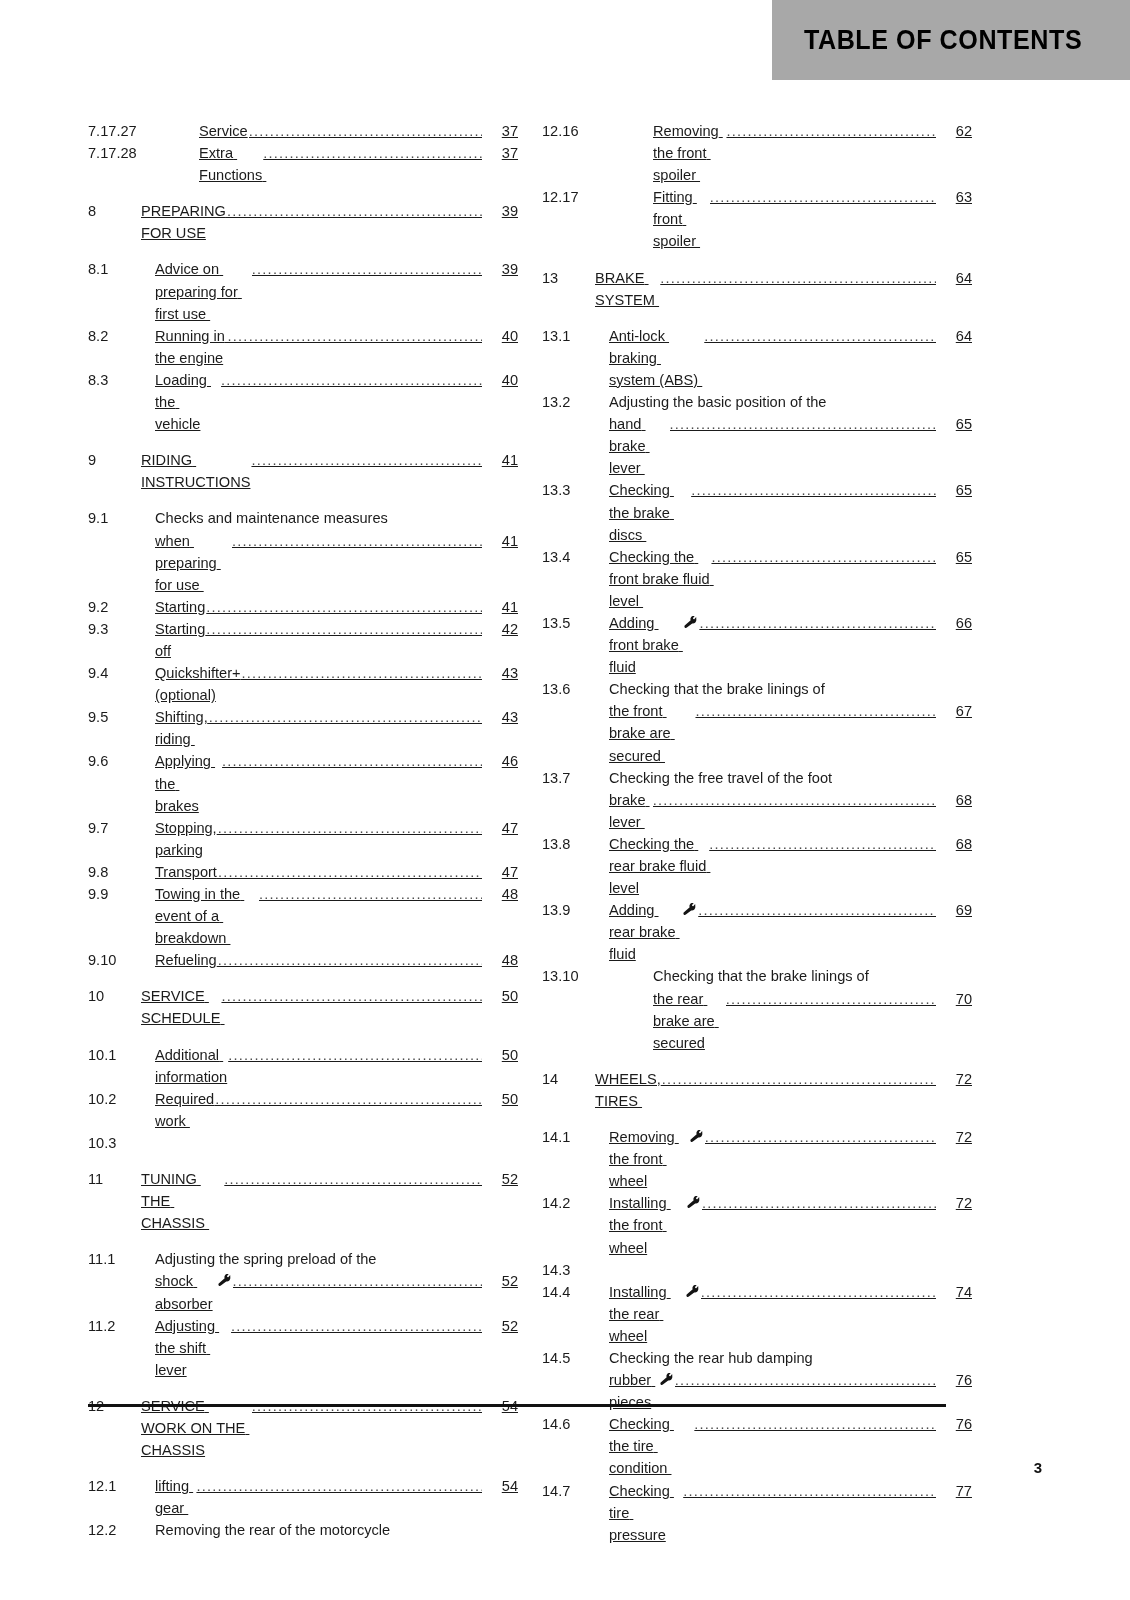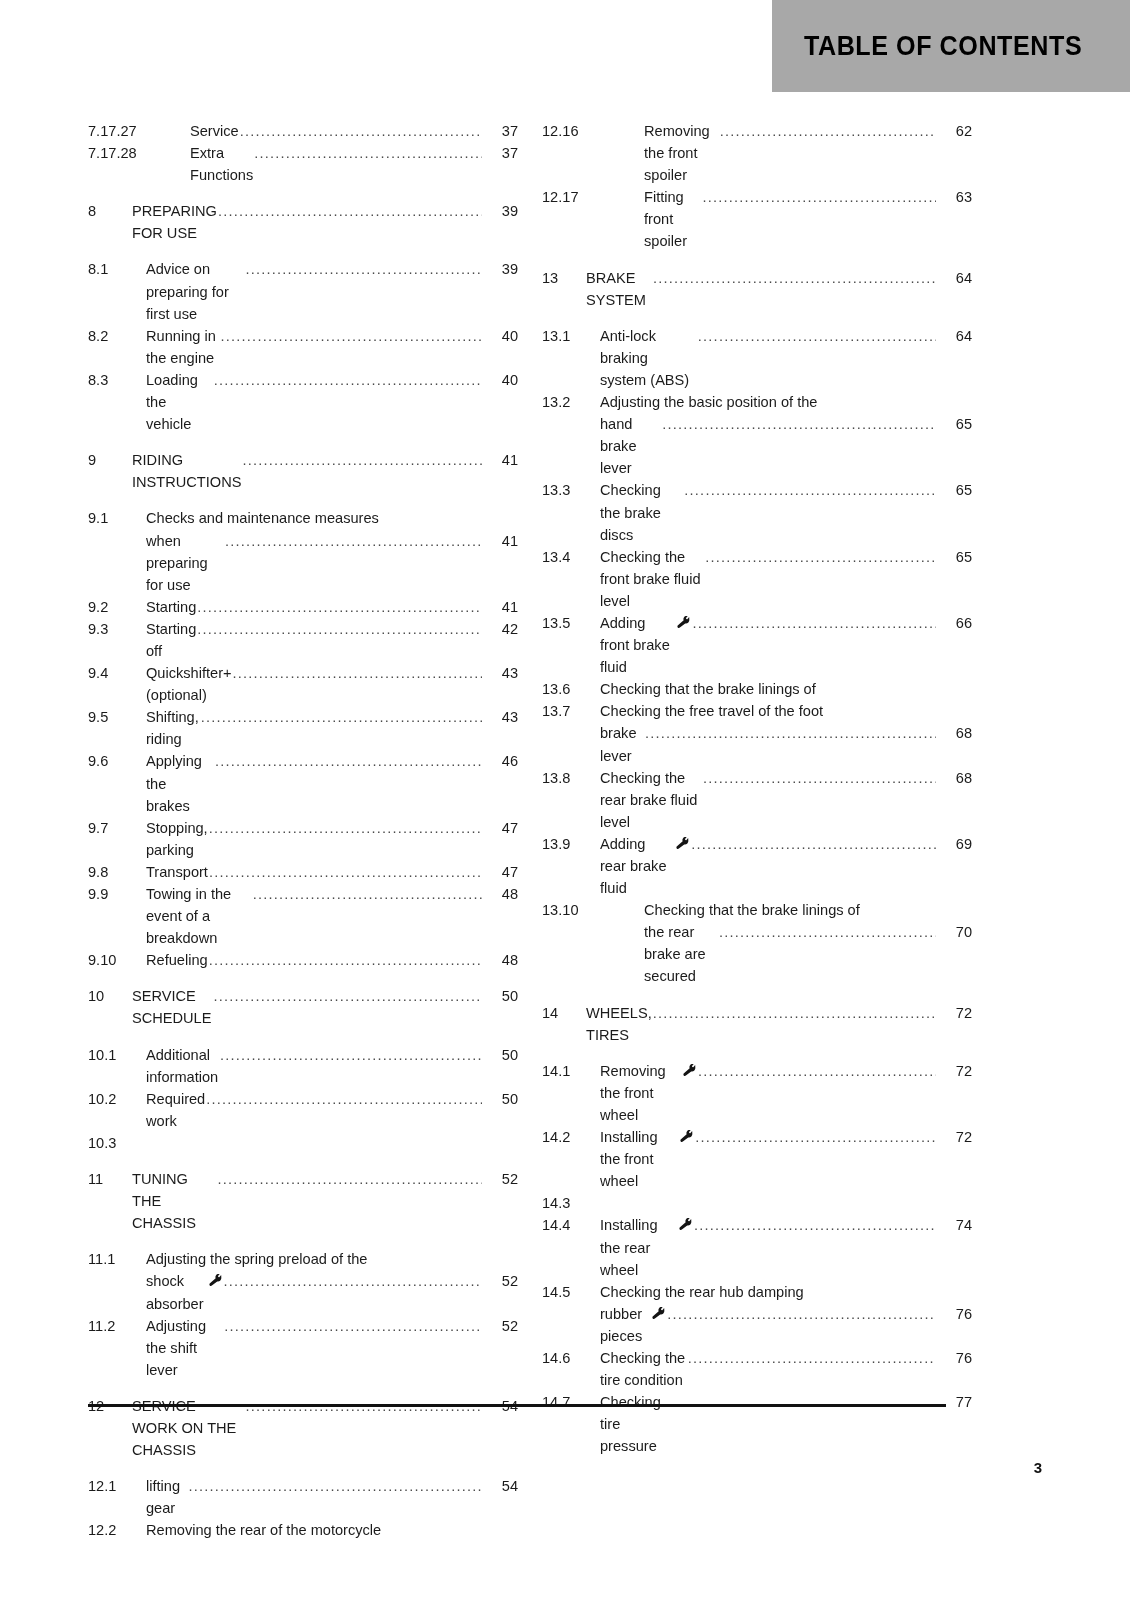--- a/index.html
+++ b/index.html
@@ -15,21 +15,21 @@
     position: relative;
     overflow: hidden;
   }
 
   
   .header-bar {
     position: absolute;
     top: 0;
     left: 772px;
     width: 358px;
-    height: 92px;
+    height: 80px;
     background: #a8a8a8;
     display: flex;
     align-items: center;
     justify-content: flex-end;
     box-sizing: border-box;
     padding-right: 48px;
   }
   .header-title {
     font-family: "Liberation Sans Narrow", "Liberation Sans", sans-serif;
     font-weight: bold;
@@ -64,20 +64,21 @@
     margin-left: 24px;
   }
 
   
   .entry {
     display: flex;
     align-items: flex-start;
     font-size: 14.6px;
     line-height: 22.1px;
     color: #1b1b1b;
+    gap: 9px;
   }
   .entry.chapter {
     margin-top: 14px;
     margin-bottom: 14px;
   }
 
   .num {
     flex: 0 0 auto;
     text-align: left;
     white-space: nowrap;
@@ -103,20 +104,21 @@
     min-width: 0;
   }
   .title-wrap {
     flex: 1 1 auto;
     min-width: 0;
     position: relative;
   }
   .title-line {
     display: flex;
     align-items: baseline;
+    text-decoration: underline;
   }
   .txt { white-space: pre-wrap; }
 
   .wrench {
     display: inline-block;
     width: 13px;
     height: 13px;
     margin-left: 5px;
     margin-right: 1px;
     position: relative;
@@ -610,20 +612,25 @@
             </div>
           </div>
         </div>
         <div class="entry section">
           <div class="num">13.6</div>
           <div class="body">
             <div class="title-wrap">
               <div class="cont">
                 <span class="txt">Checking that the brake linings of</span>
               </div>
+              <div class="title-line">
+                <span class="txt">the front brake are secured </span>
+                <span class="leader"></span>
+                <span class="pg">67</span>
+              </div>
             </div>
           </div>
         </div>
         <div class="entry section">
           <div class="num">13.7</div>
           <div class="body">
             <div class="title-wrap">
               <div class="cont">
                 <span class="txt">Checking the free travel of the foot</span>
               </div>

